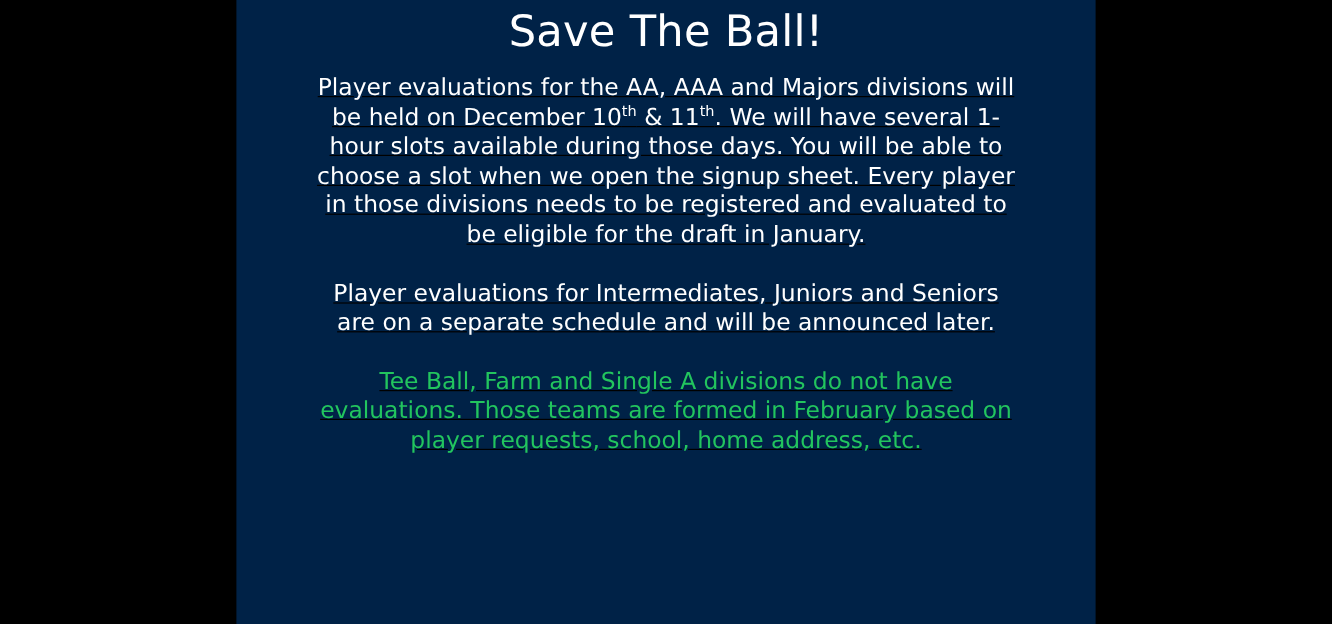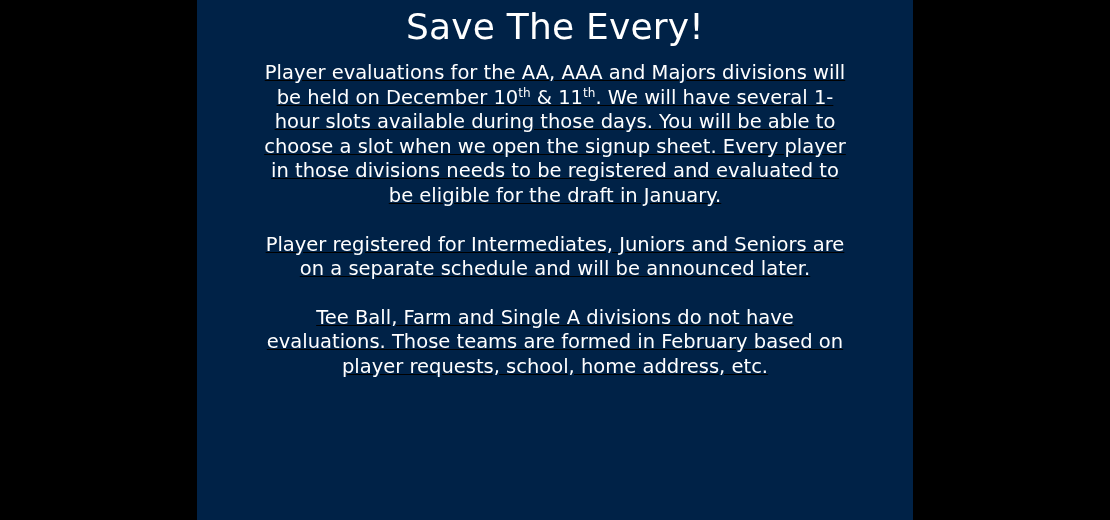--- a/index.html
+++ b/index.html
@@ -72,23 +72,23 @@
     line-height: 0;
   }
 </style>
 </head>
 <body>
 
 <div id="announcement-page" style="background: rgb(0, 0, 0);">
 
   <div id="content-panel" style="background: rgb(0, 34, 71);">
 
-    <h1 id="announcement-title" style="color: rgb(255, 255, 255);">Save The Every!</h1>
+    <h1 id="announcement-title" style="color: rgb(255, 255, 255);">Save The Ball!</h1>
 
     <div id="announcement-body">
         <p class="body-paragraph" style="color: rgb(255, 255, 255);">Player evaluations for the AA, AAA and Majors divisions will be held on December 10<sup class="ordinal-suffix">th</sup> &amp; 11<sup class="ordinal-suffix">th</sup>. We will have several 1-hour slots available during those days. You will be able to choose a slot when we open the signup sheet. Every player in those divisions needs to be registered and evaluated to be eligible for the draft in January.</p>
-        <p class="body-paragraph" style="color: rgb(255, 255, 255);">Player registered for Intermediates, Juniors and Seniors are on a separate schedule and will be announced later.</p>
-        <p class="body-paragraph" style="color: #ffffff;">Tee Ball, Farm and Single A divisions do not have evaluations. Those teams are formed in February based on player requests, school, home address, etc.</p>
+        <p class="body-paragraph" style="color: rgb(255, 255, 255);">Player evaluations for Intermediates, Juniors and Seniors are on a separate schedule and will be announced later.</p>
+        <p class="body-paragraph" style="color: #22c55e;">Tee Ball, Farm and Single A divisions do not have evaluations. Those teams are formed in February based on player requests, school, home address, etc.</p>
       </div>
 
   </div>
 
 </div>
 
 </body></html>

